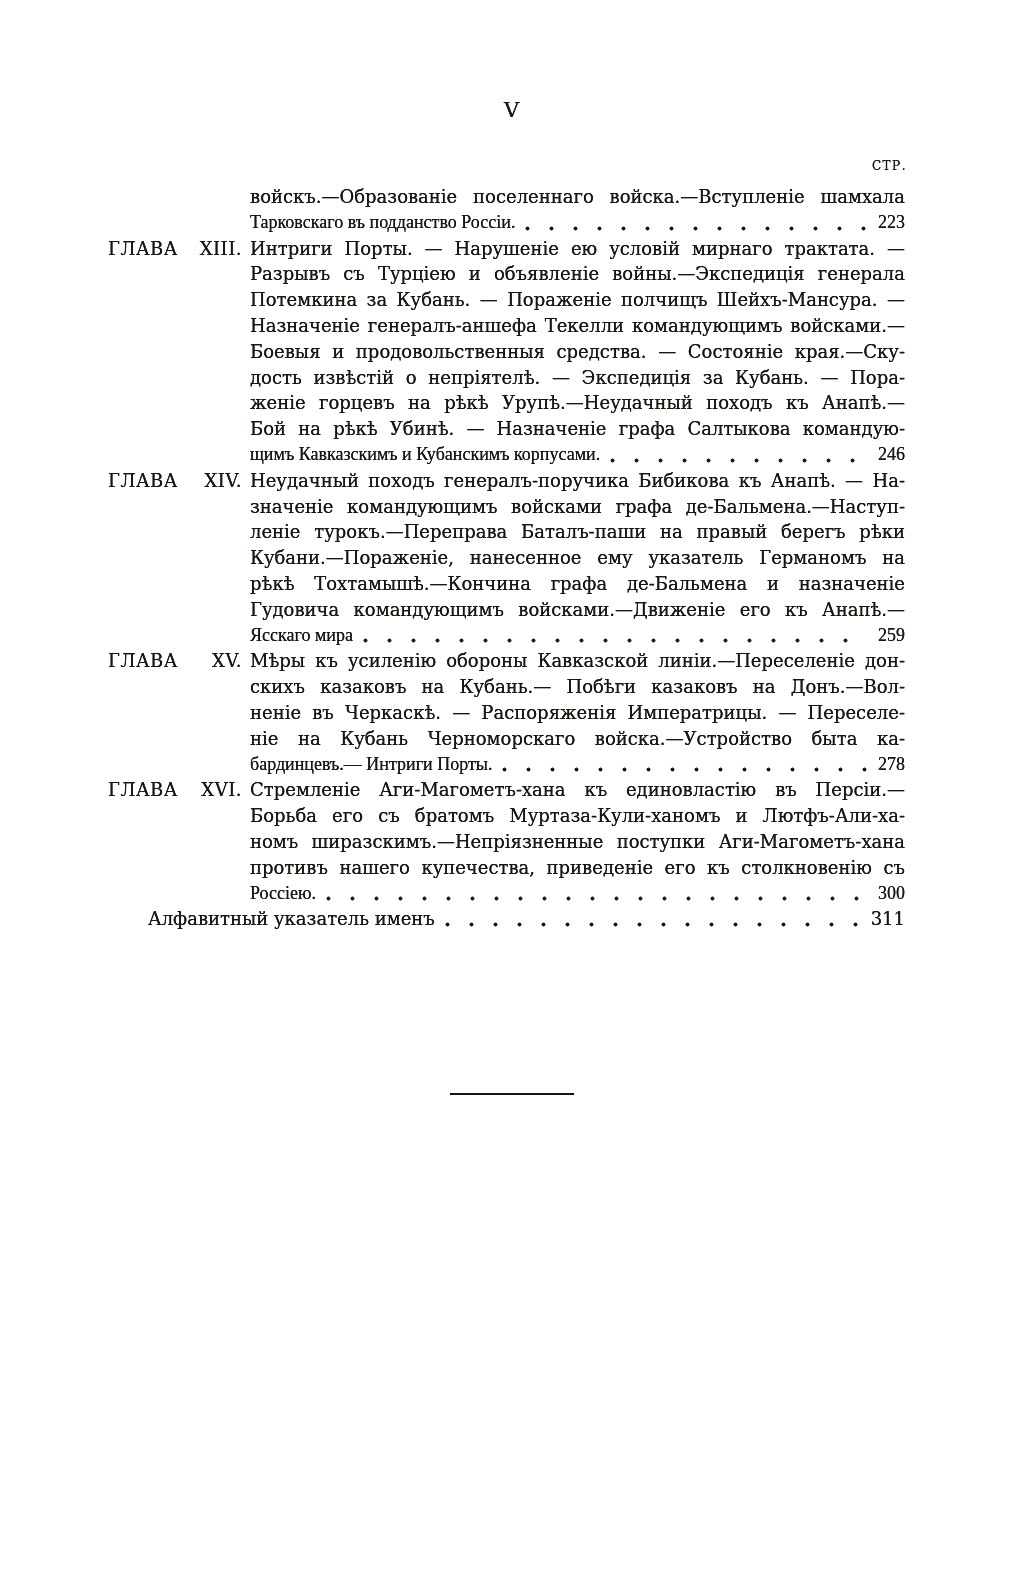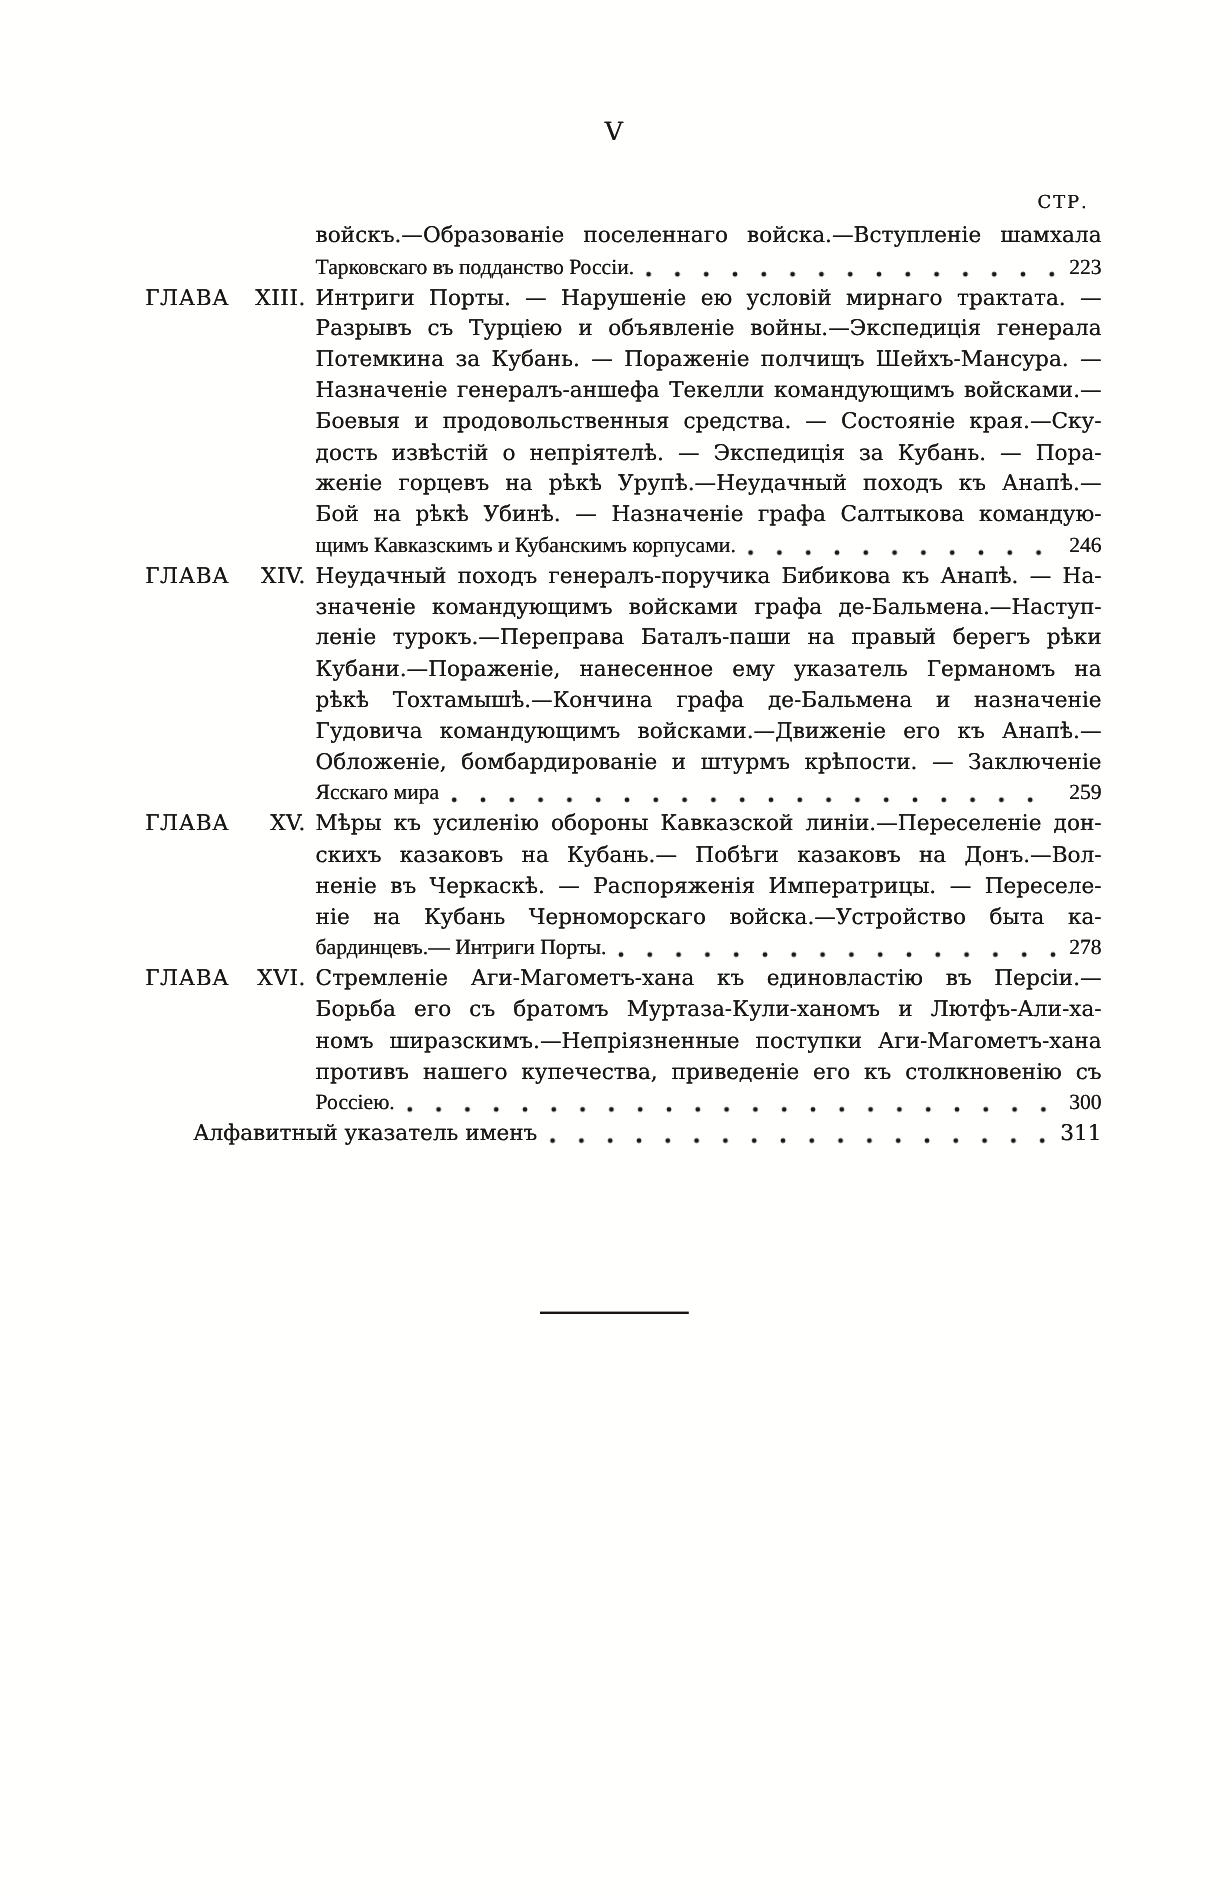--- a/index.html
+++ b/index.html
@@ -23,28 +23,28 @@
     right: 0;
     text-align: center;
     font-size: 21px;
     letter-spacing: 1px;
   }
 
   .col-header {
     position: absolute;
     top: 159px;
     right: 117px;
-    font-size: 15px;
+    font-size: 12px;
     letter-spacing: 1.5px;
   }
 
   .toc {
     position: absolute;
     top: 184px;
-    left: 121px;
+    left: 108px;
     width: 797px;
     font-size: 18px;
     line-height: 25.8px;
   }
 
   .entry { display: flex; align-items: flex-start; }
 
   .entry .label {
     flex: none;
     width: 134px;
@@ -151,21 +151,20 @@
         <span>ГЛАВА</span>
         <span>XIV.</span>
       </div>
       <div class="body">
         <div class="jline">Неудачный походъ генералъ-поручика Бибикова къ Анапѣ. — На-</div>
         <div class="jline">значеніе командующимъ войсками графа де-Бальмена.—Наступ-</div>
         <div class="jline">леніе турокъ.—Переправа Баталъ-паши на правый берегъ рѣки</div>
         <div class="jline">Кубани.—Пораженіе, нанесенное ему указатель Германомъ на</div>
         <div class="jline">рѣкѣ Тохтамышѣ.—Кончина графа де-Бальмена и назначеніе</div>
         <div class="jline">Гудовича командующимъ войсками.—Движеніе его къ Анапѣ.—</div>
-        <div class="jline">Обложеніе, бомбардированіе и штурмъ крѣпости. — Заключеніе</div>
         <div class="lline">
           <span class="ltext">Ясскаго мира</span>
           <span class="leader"></span>
           <span class="pageno">259</span>
         </div>
       </div>
     </div>
 
     <div class="entry">
       <div class="label">

